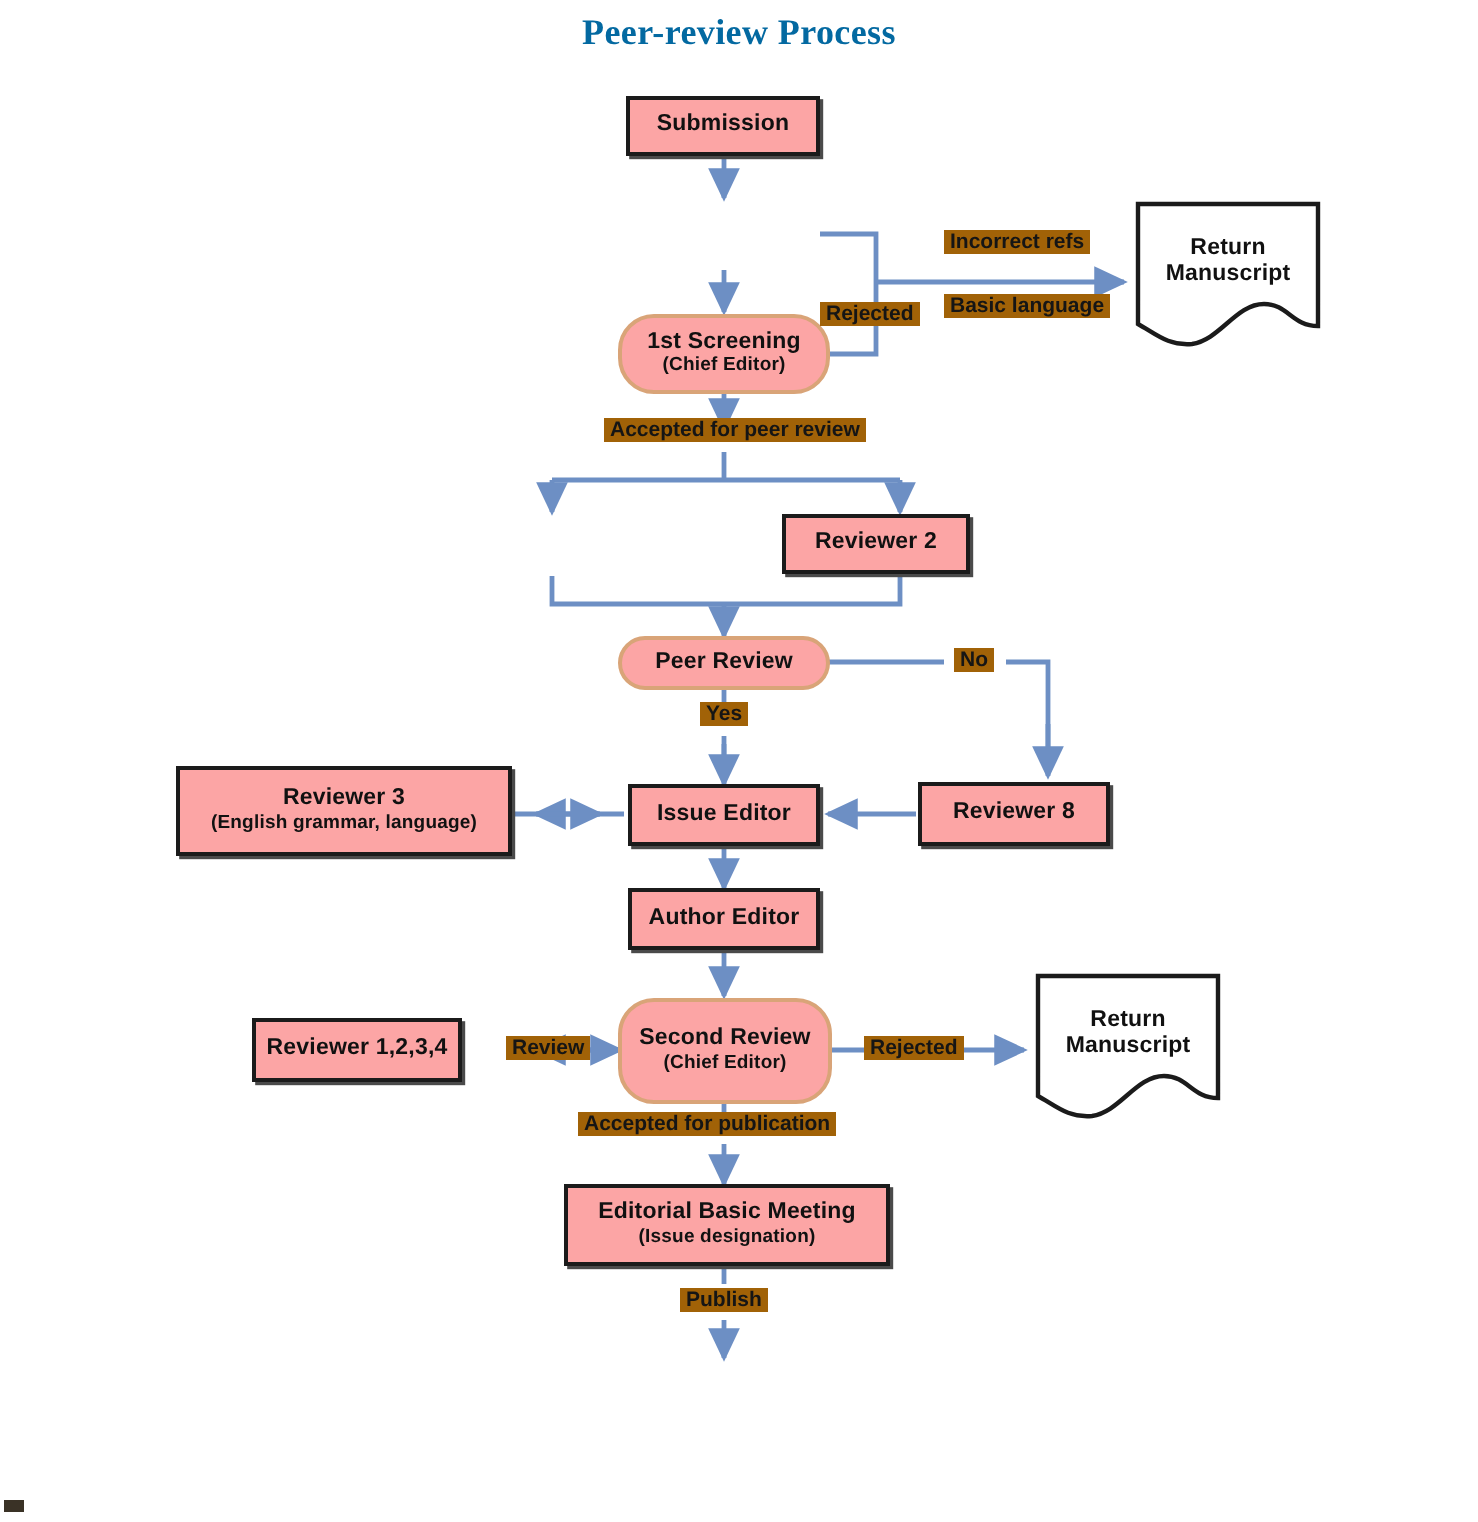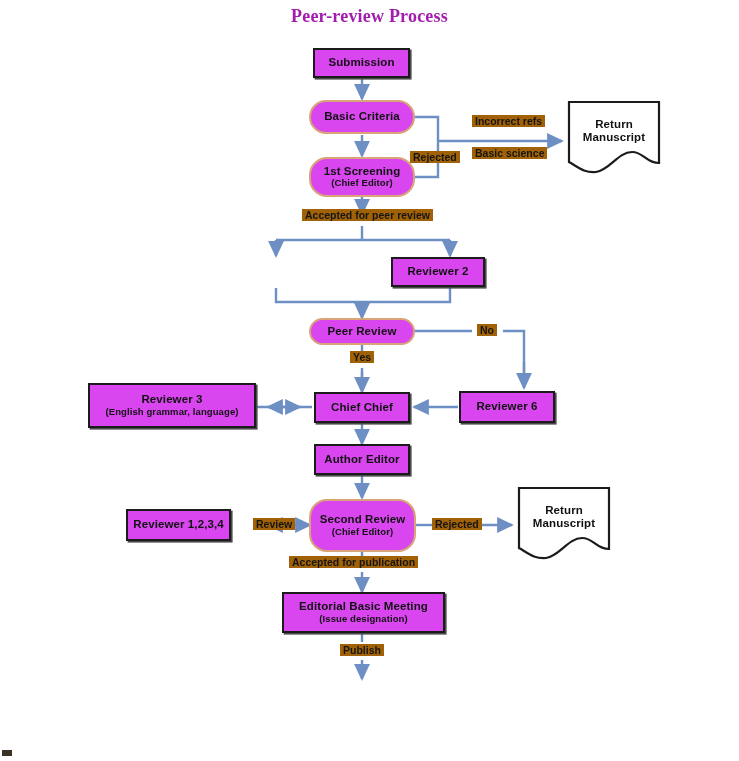--- a/index.html
+++ b/index.html
@@ -1,29 +1,29 @@
 <!DOCTYPE html>
 <html><head>
 <meta charset="utf-8">
 <style>
   html,body{margin:0;padding:0;background:#ffffff;}
   body{width:739px;height:761px;position:relative;overflow:hidden;
        font-family:"Liberation Sans","DejaVu Sans",sans-serif;color:#111;}
   #canvas{position:absolute;left:0;top:0;width:739px;height:761px;}
   svg.layer{position:absolute;left:0;top:0;width:739px;height:761px;pointer-events:none;}
   .node{position:absolute;box-sizing:border-box;display:flex;flex-direction:column;
-        align-items:center;justify-content:center;text-align:center;background:#d946ef;
+        align-items:center;justify-content:center;text-align:center;background:#fca5a5;
         line-height:1.15;}
   .rect{border:2.2px solid #1b1b1b;box-shadow:1.6px 1.6px 0 #4a4a4a;}
   .round{border:2.2px solid #d9a478;border-radius:18px;}
   .t1{font-size:11.5px;font-weight:700;letter-spacing:.1px;}
   .t2{font-size:9.5px;font-weight:700;letter-spacing:.1px;}
   .title{position:absolute;width:100%;text-align:center;top:6px;
          font-family:"Liberation Serif","DejaVu Serif",serif;
-         font-size:18px;font-weight:700;letter-spacing:.2px;color:#a21caf;}
+         font-size:18px;font-weight:700;letter-spacing:.2px;color:#0369a1;}
   .edge-label{position:absolute;font-size:10.5px;font-weight:700;color:#151515;
               background:#a16207;padding:0 3px;white-space:nowrap;}
   .corner-mark{position:absolute;left:2px;top:750px;width:10px;height:6px;
                background:#3a3226;}
 </style>
 </head>
 <body>
 
 <div id="canvas">
 
@@ -89,23 +89,20 @@
                C618,152 610,170 596,172 C584,173 578,167 569,162 Z"></path>
       <path d="M519,488 L609,488 L609,549 C596,549 594,538 582,538
                C568,538 560,556 546,558 C534,559 528,553 519,548 Z"></path>
     </g>
   </svg>
 
   <div class="node rect" style="left:313px;top:48px;width:97px;height:30px;">
     <span class="t1">Submission</span>
   </div>
 
-  <div class="node round" style="left:309px;top:100px;width:106px;height:34px;">
-    <span class="t1">Basic Criteria</span>
-  </div>
 
   <div class="node round" style="left:309px;top:157px;width:106px;height:40px;">
     <span class="t1">1st Screening</span>
     <span class="t2">(Chief Editor)</span>
   </div>
 
   <div class="node" style="left:569px;top:102px;width:90px;height:58px;border:none;background:transparent;">
     <span class="t1">Return</span>
     <span class="t1">Manuscript</span>
   </div>
@@ -118,25 +115,25 @@
   <div class="node round" style="left:309px;top:318px;width:106px;height:27px;">
     <span class="t1">Peer Review</span>
   </div>
 
   <div class="node rect" style="left:88px;top:383px;width:168px;height:45px;">
     <span class="t1">Reviewer 3</span>
     <span class="t2">(English grammar, language)</span>
   </div>
 
   <div class="node rect" style="left:314px;top:392px;width:96px;height:31px;">
-    <span class="t1">Chief Chief</span>
+    <span class="t1">Issue Editor</span>
   </div>
 
   <div class="node rect" style="left:459px;top:391px;width:96px;height:32px;">
-    <span class="t1">Reviewer 6</span>
+    <span class="t1">Reviewer 8</span>
   </div>
 
   <div class="node rect" style="left:314px;top:444px;width:96px;height:31px;">
     <span class="t1">Author Editor</span>
   </div>
 
   <div class="node rect" style="left:126px;top:509px;width:105px;height:32px;">
     <span class="t1">Reviewer 1,2,3,4</span>
   </div>
 
@@ -151,21 +148,21 @@
   </div>
 
   <div class="node rect" style="left:282px;top:592px;width:163px;height:41px;">
     <span class="t1">Editorial Basic Meeting</span>
     <span class="t2">(Issue designation)</span>
   </div>
 
 
   <span class="edge-label" style="left:472px;top:115px;">Incorrect refs</span>
 
-  <span class="edge-label" style="left:472px;top:147px;">Basic science</span>
+  <span class="edge-label" style="left:472px;top:147px;">Basic language</span>
 
   <span class="edge-label" style="left:410px;top:151px;">Rejected</span>
 
   <span class="edge-label" style="left:302px;top:209px;">Accepted for peer review</span>
 
   <span class="edge-label" style="left:477px;top:324px;">No</span>
 
   <span class="edge-label" style="left:350px;top:351px;">Yes</span>
 
   <span class="edge-label" style="left:253px;top:518px;">Review</span>

